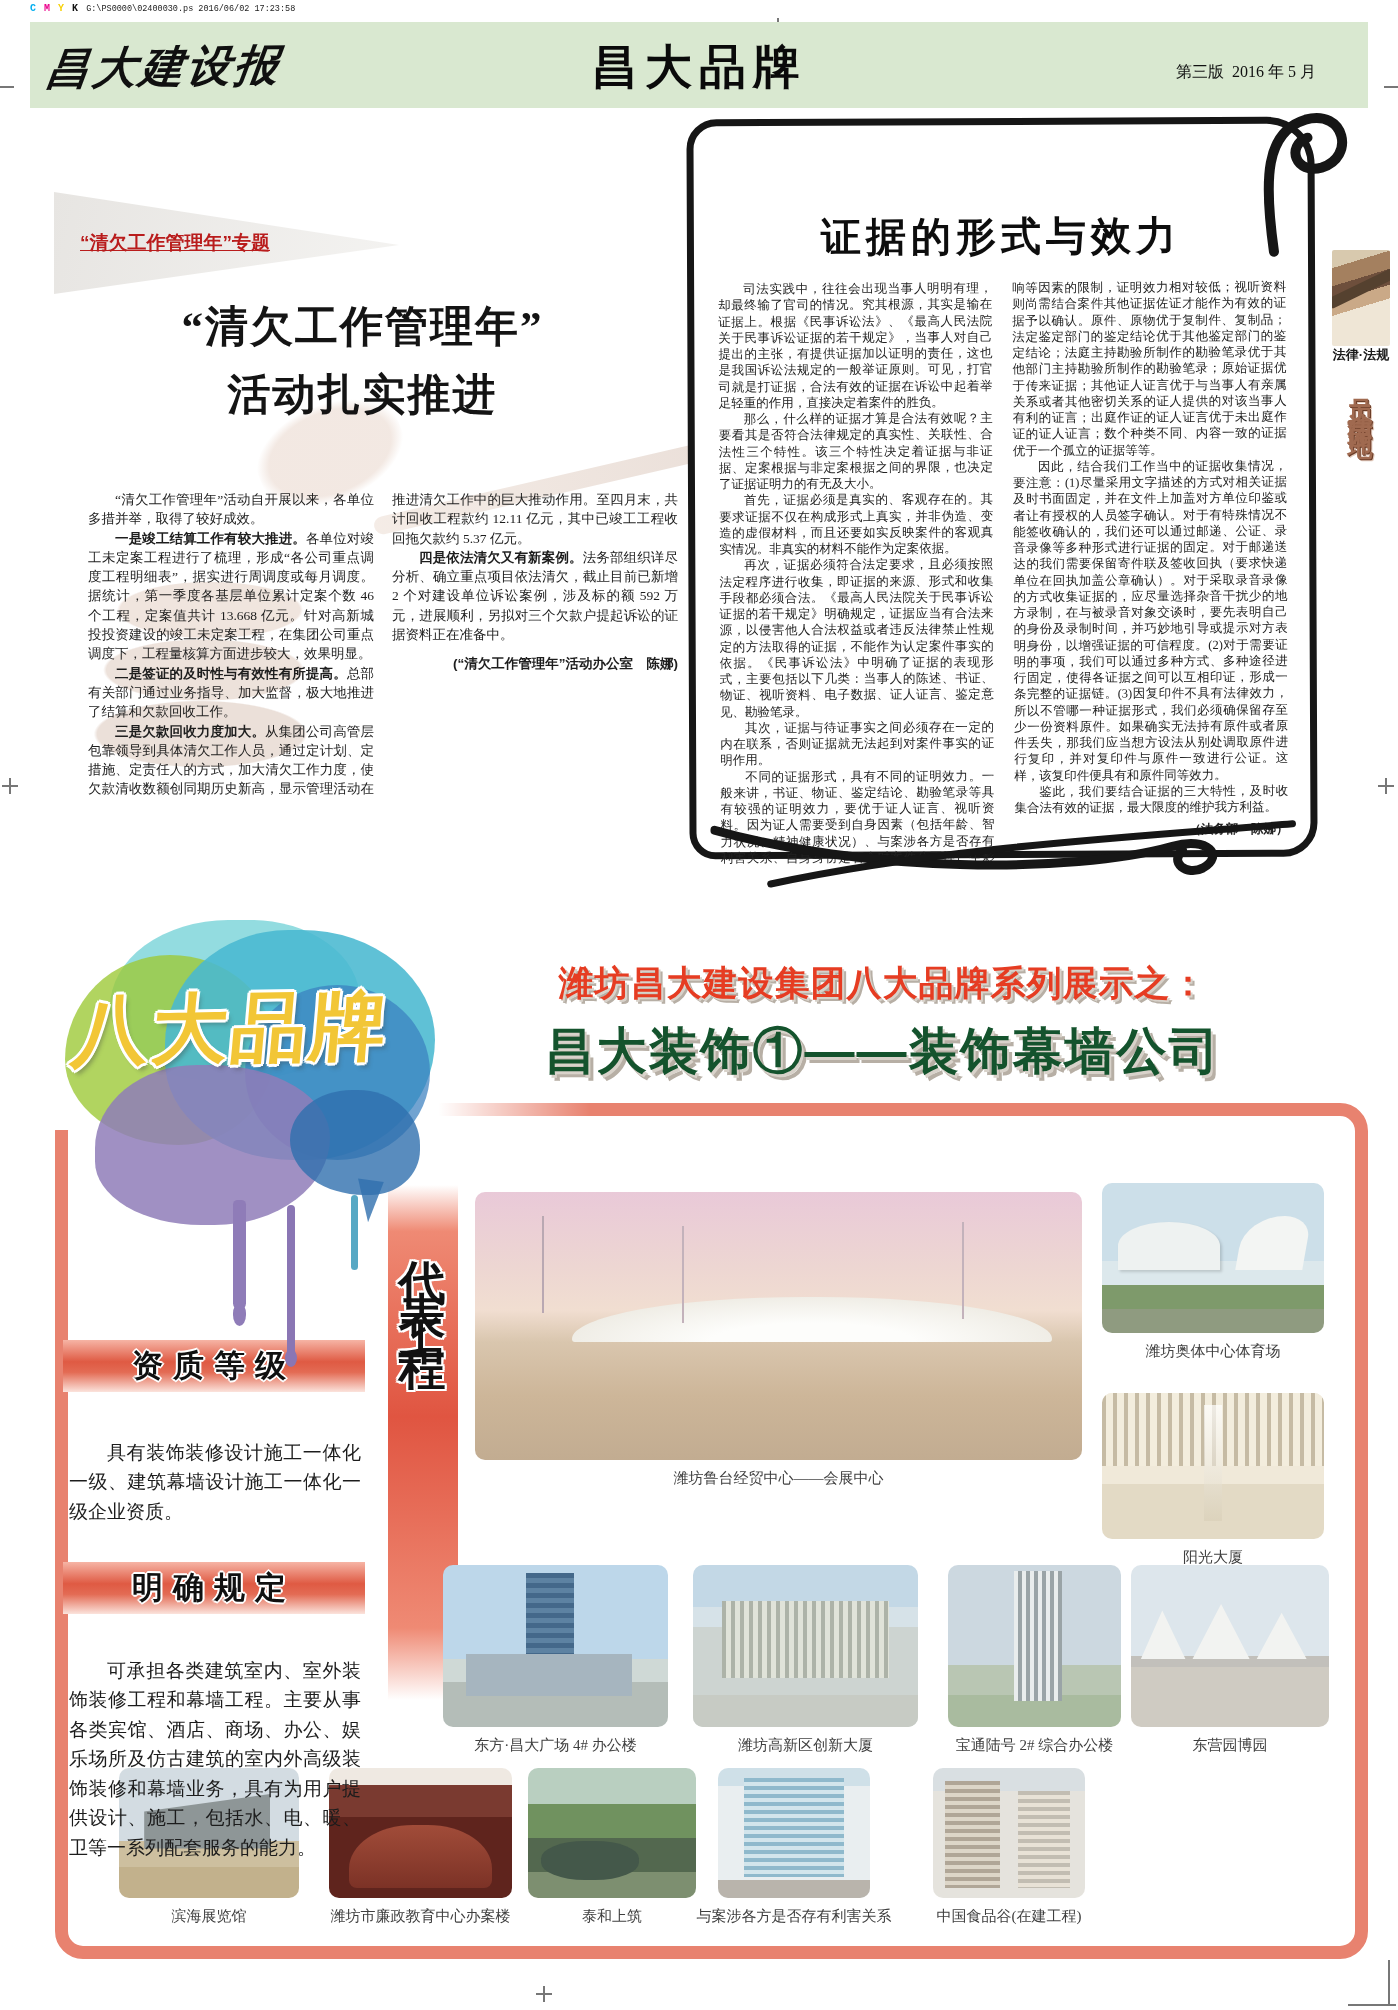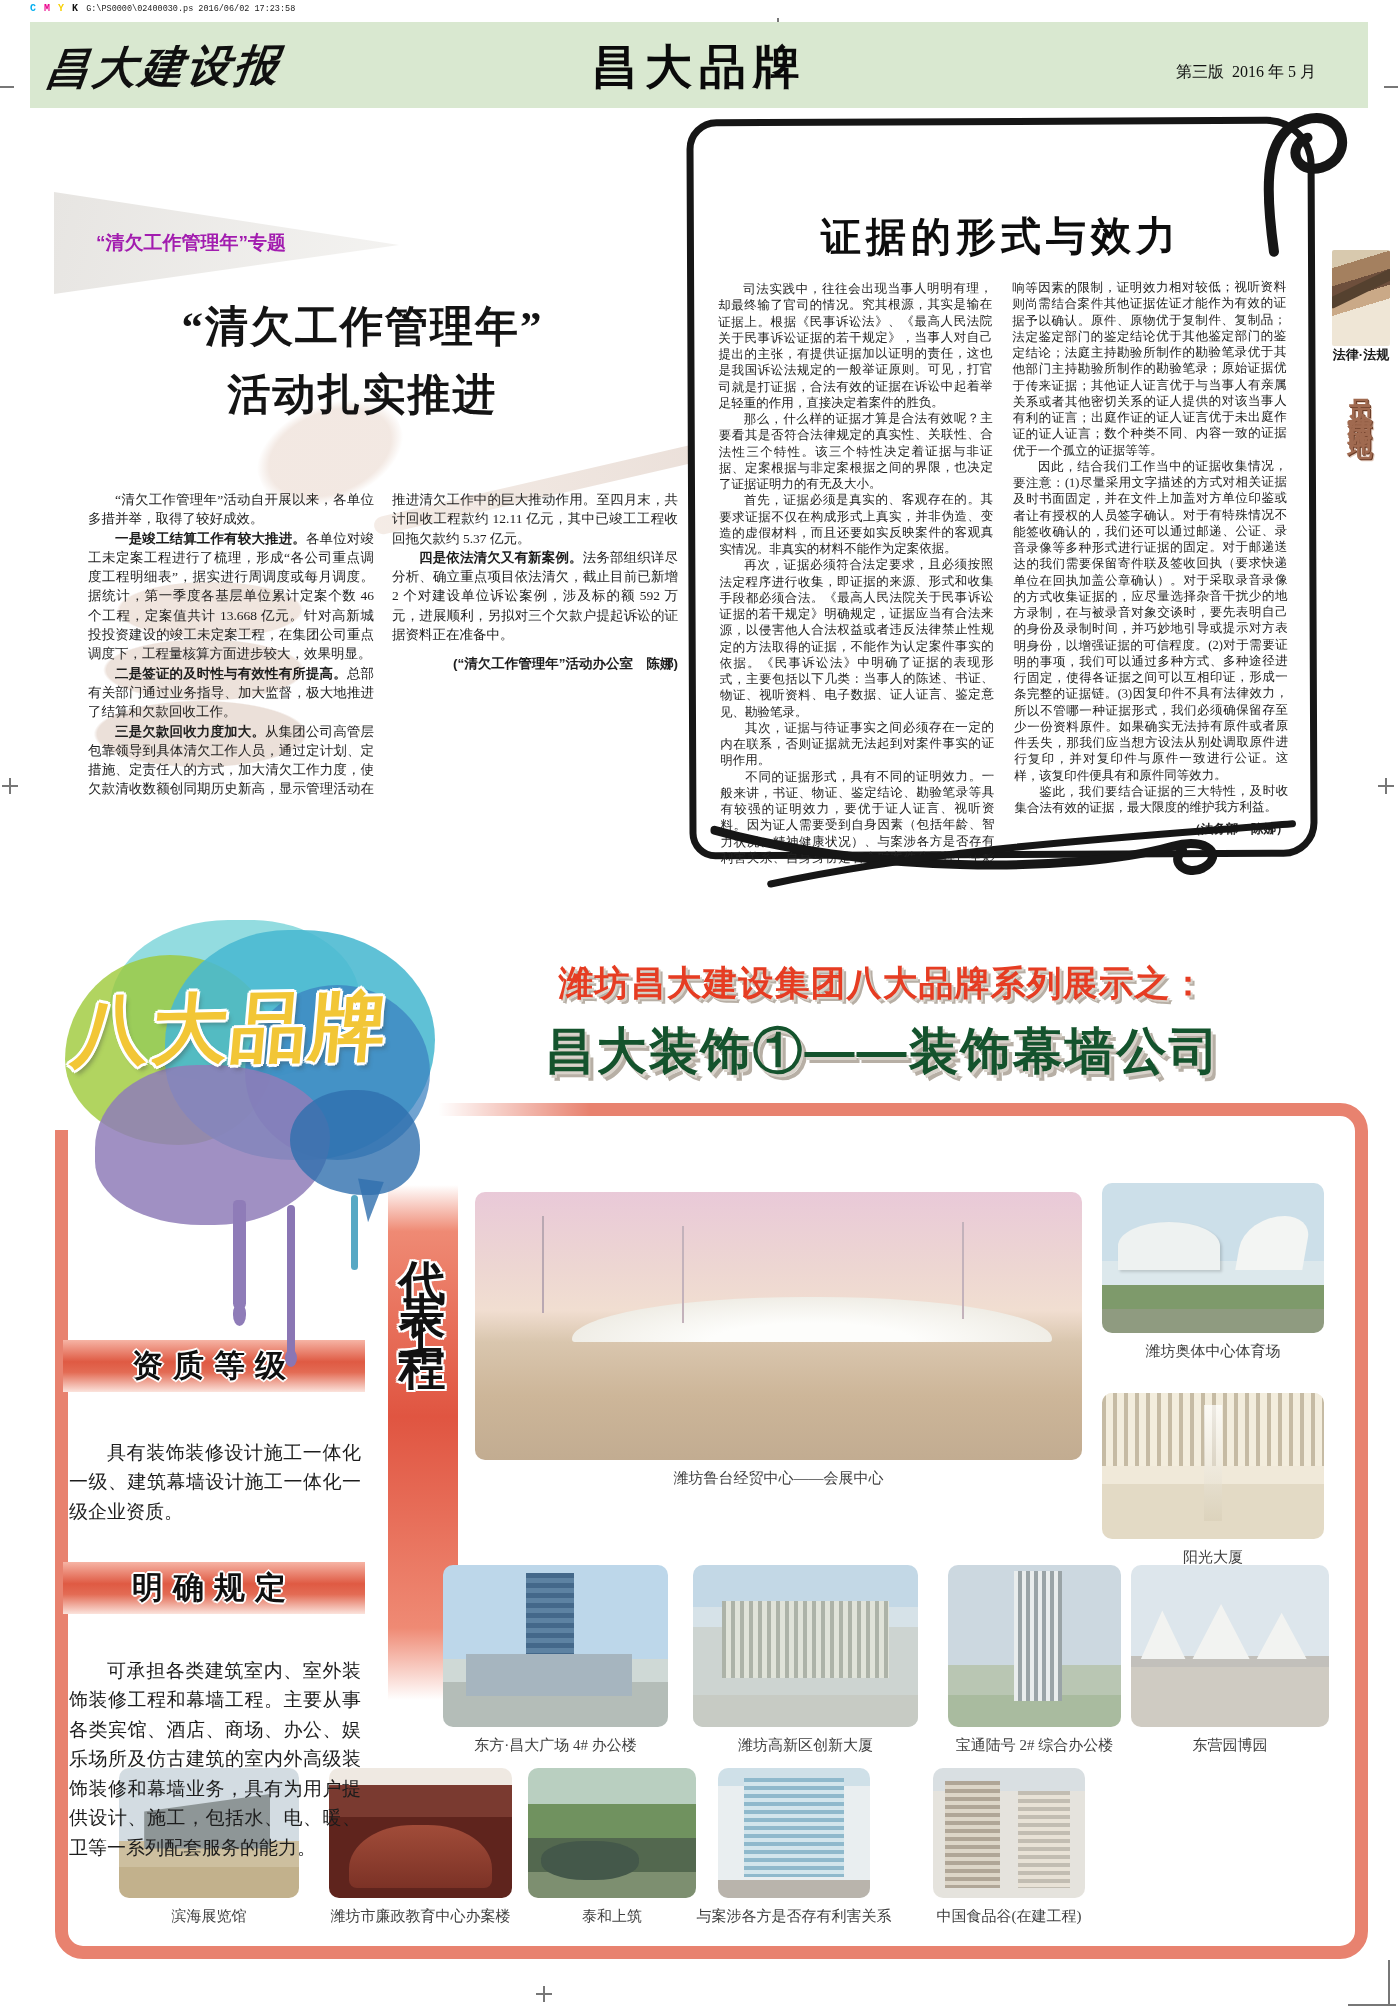--- a/index.html
+++ b/index.html
@@ -29,21 +29,21 @@
   .gw-head { left:215px; top:255px; width:150px; height:95px; background:radial-gradient(ellipse at 50% 50%, #d8b8a5 0 60%, rgba(216,184,165,0) 72%); transform:rotate(-22deg); }
   .gw-base { left:10px; top:420px; width:320px; height:200px;
      background:
        radial-gradient(ellipse 150px 48px at 50% 22%, #d2af9c 0 60%, rgba(210,175,156,0) 62%),
        radial-gradient(ellipse 165px 52px at 48% 52%, #cbা c) no-repeat; }
   .gw-base{background:
        radial-gradient(ellipse 150px 46px at 50% 20%, #d2af9c 0 60%, rgba(0,0,0,0) 62%),
        radial-gradient(ellipse 162px 50px at 48% 50%, #c9a793 0 60%, rgba(0,0,0,0) 62%),
        radial-gradient(ellipse 172px 54px at 47% 82%, #c2a08c 0 60%, rgba(0,0,0,0) 62%);}
   .pennant { position:absolute; left:14px; top:42px; width:345px; height:102px; background:linear-gradient(105deg,#e7e5e2,#f4f3f1); clip-path:polygon(0 0, 100% 52%, 0 100%); }
-  .pennant-label { position:absolute; left:56px; top:80px; font-family:"Liberation Sans",sans-serif; font-weight:bold; font-size:19px; color:#a21caf; z-index:2; }
+  .pennant-label { position:absolute; left:40px; top:80px; font-family:"Liberation Sans",sans-serif; font-weight:bold; font-size:19px; color:#b91c1c; z-index:2;text-decoration:underline; }
   .cleanup-title { position:absolute; left:0; width:100%; text-align:center; font-weight:bold; font-size:43px; color:#141414; letter-spacing:2px; z-index:2; }
   .ct1 { top:148px; } .ct2 { top:216px; }
   .cleanup-body { position:absolute; left:48px; top:340px; width:590px; height:312px; column-count:2; column-gap:18px; column-fill:auto; font-size:13.5px; line-height:1.43; text-align:justify; color:#1d1d1d; z-index:2; }
   .cleanup-body p { text-indent:2em; }
   .cleanup-body b { font-family:"Liberation Sans",sans-serif; }
   .cleanup-body .byline { text-indent:0; text-align:right; font-family:"Liberation Sans",sans-serif; font-weight:bold; margin-top:10px; }
 
   
   .scroll { position:absolute; left:688px; top:118px; width:628px; height:740px; border:7px solid #161616; border-radius:30px 48px 34px 26px; background:#fff; transform:rotate(-.25deg); z-index:1; }
   .scroll-title { margin-top:84px; text-align:center; font-family:"Liberation Sans",sans-serif; font-weight:900; font-size:40px; letter-spacing:5px; color:#0d0d0d; }

